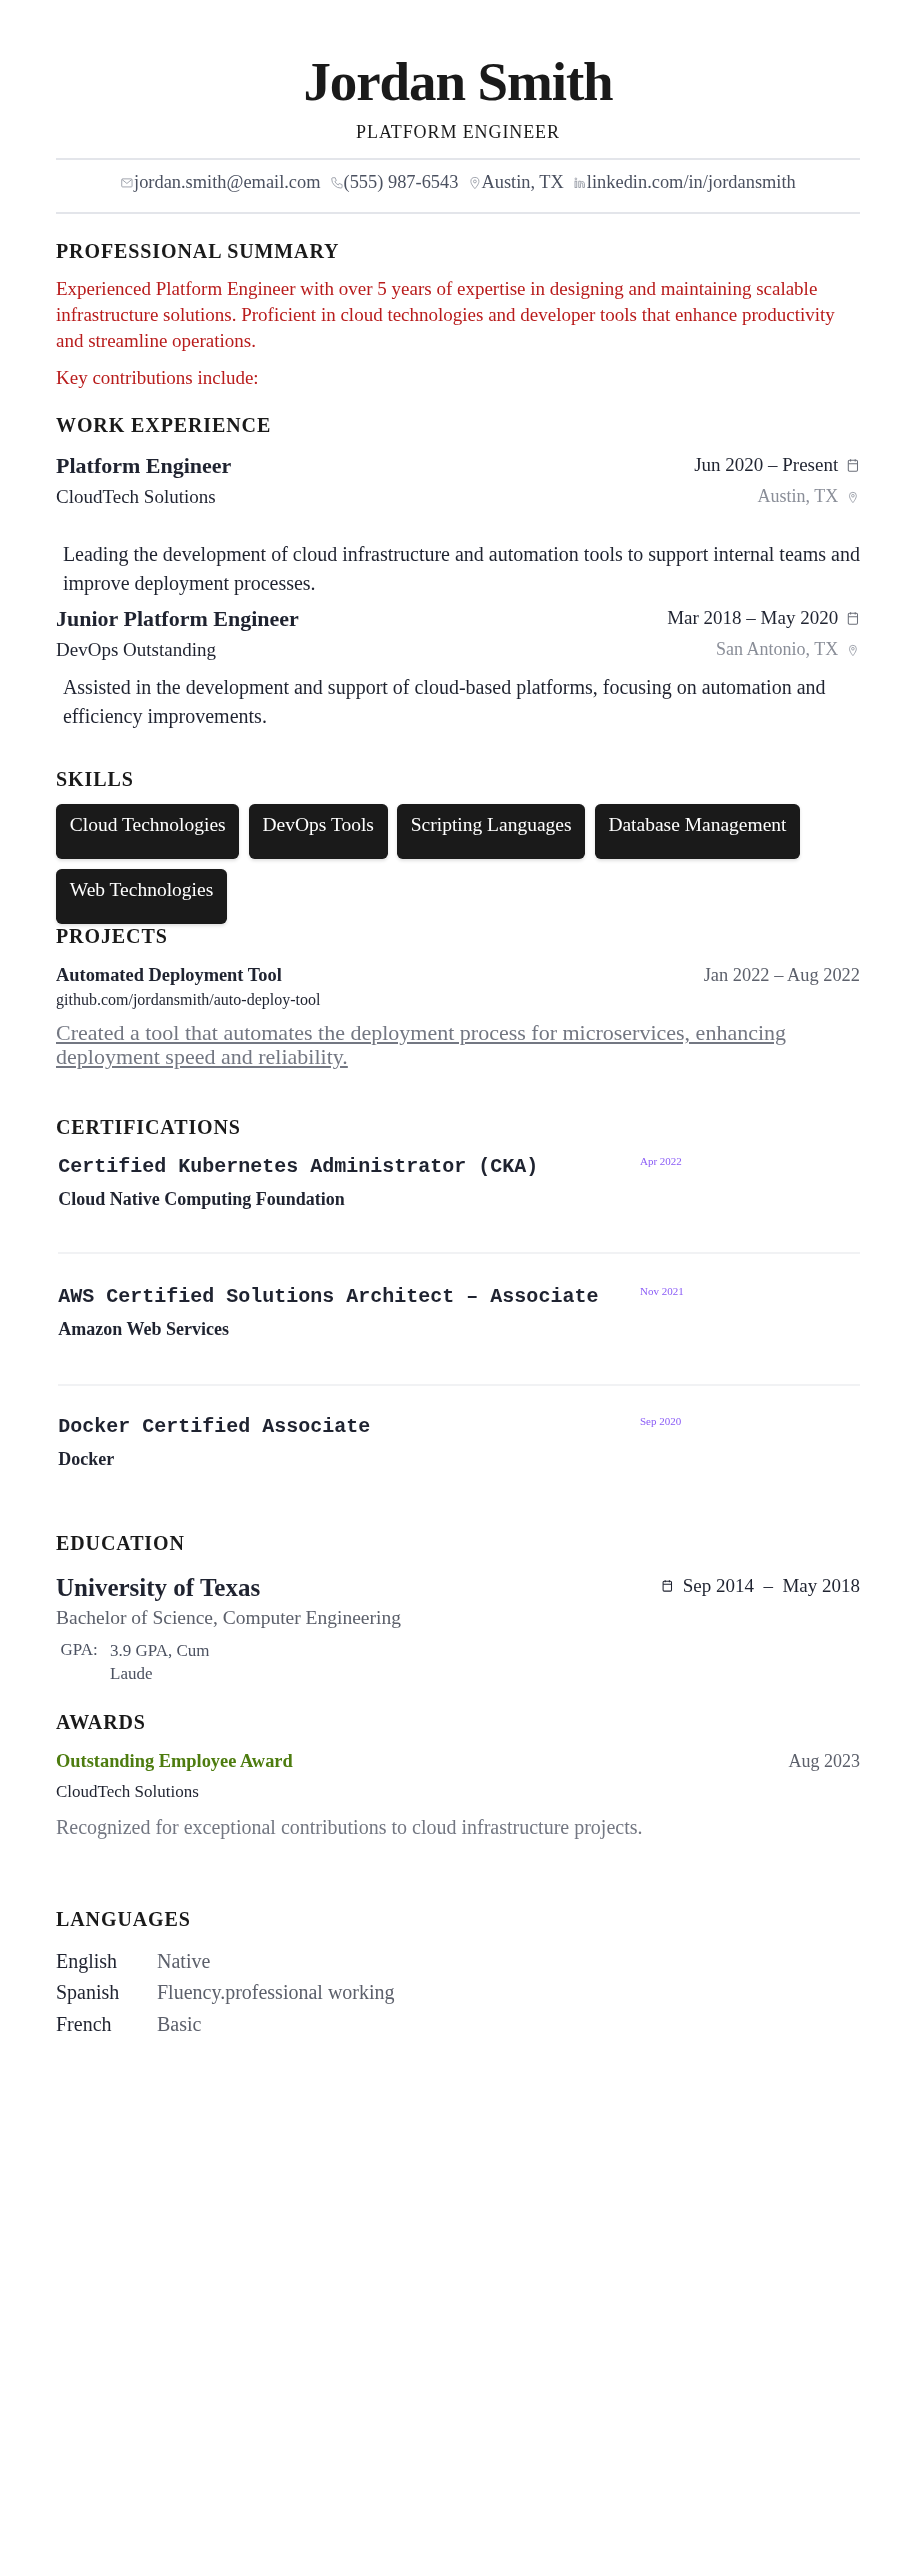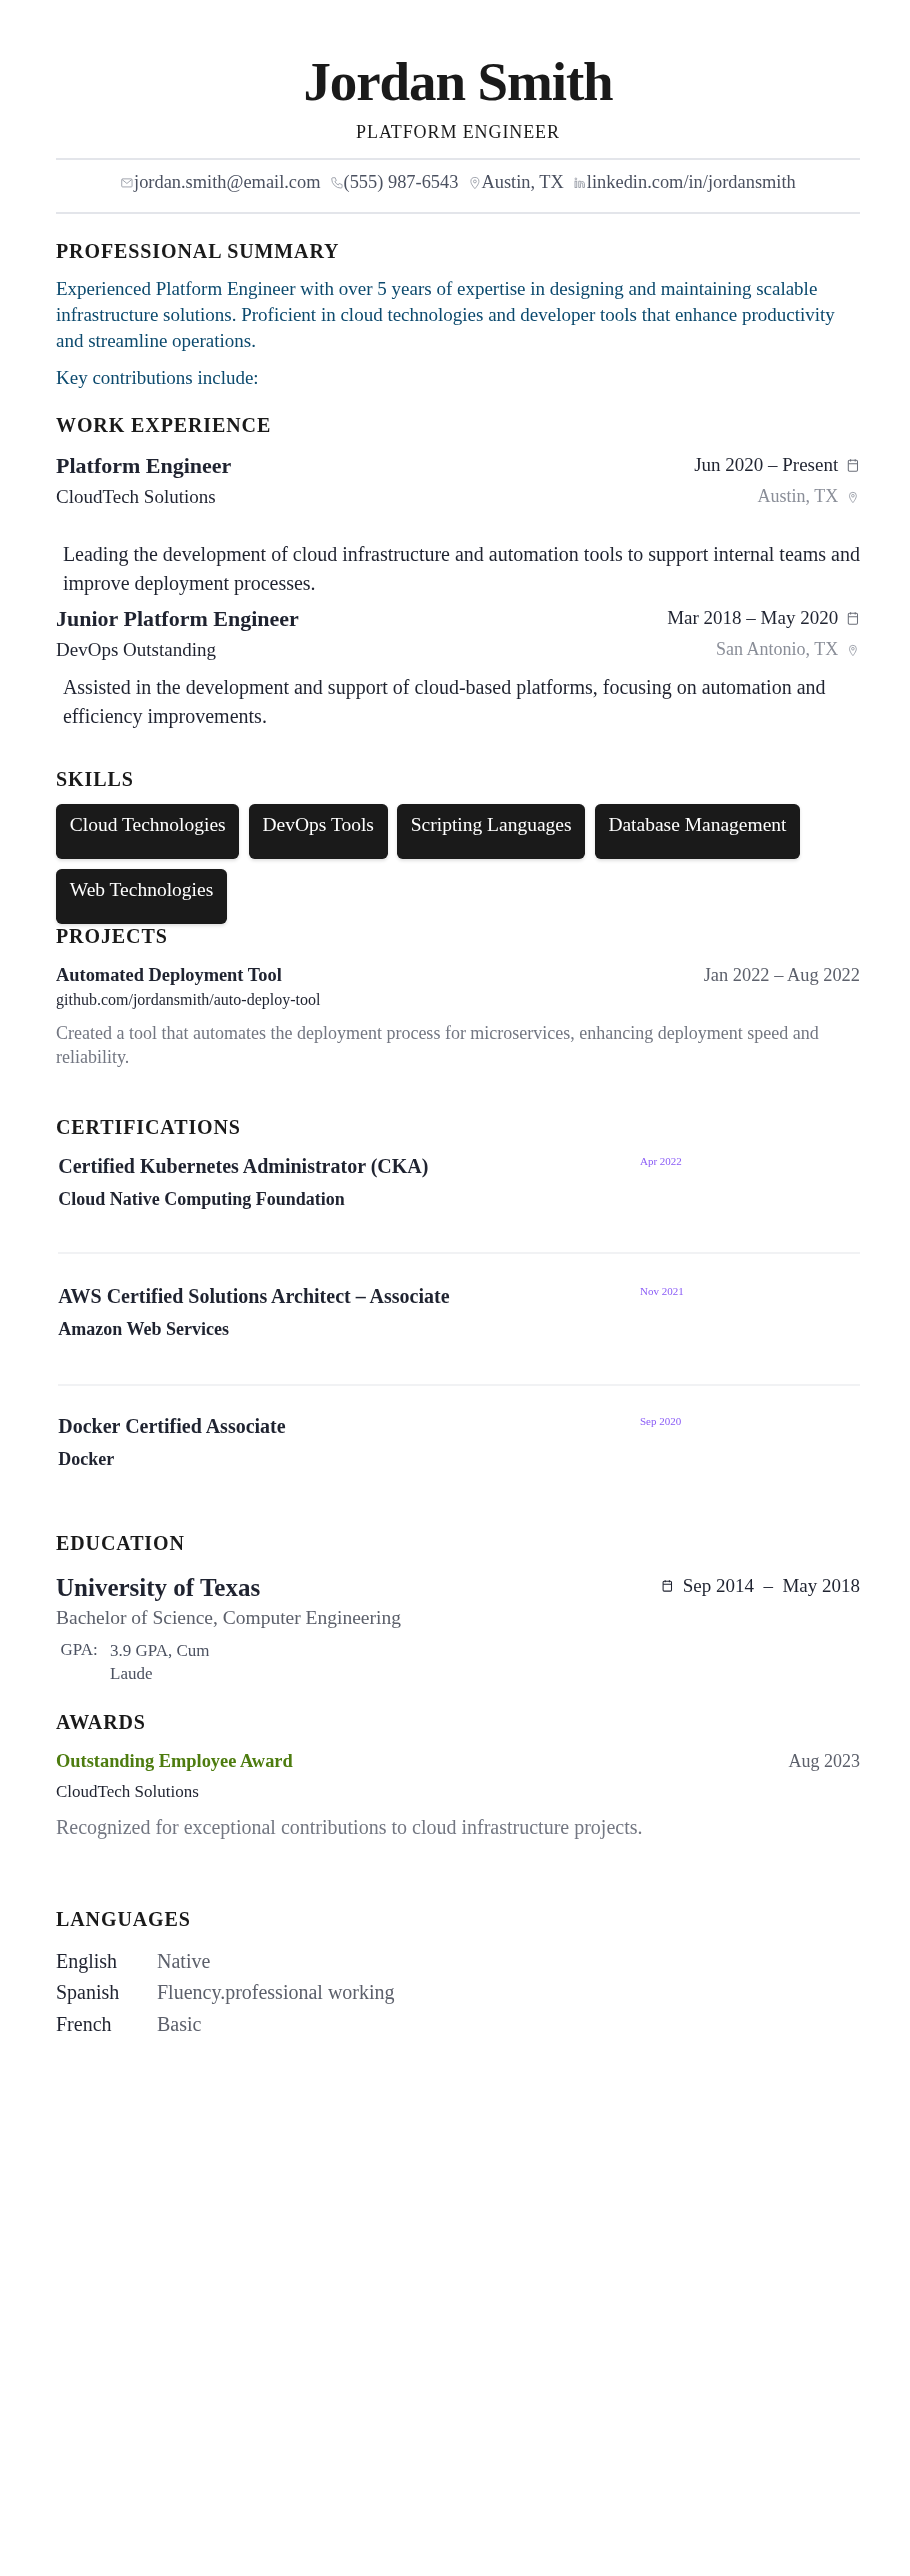--- a/index.html
+++ b/index.html
@@ -11,39 +11,39 @@
           color:#1a1a1a; letter-spacing:-1.1px; line-height:69px; font-family:"Liberation Serif", serif; }
   .role { left:0; width:804px; top:122px; text-align:center; font-size:18px; color:#1a1a1a;
           letter-spacing:0.9px; font-family:"Liberation Serif", serif; }
   .hr { position:absolute; left:0; width:804px; height:1.7px; background:#e3e5ea; }
   .contacts { left:0; width:804px; top:172px; display:flex; justify-content:center; align-items:center;
               gap:9.2px; font-size:18.4px; color:#4b5160; font-family:"Liberation Serif", serif; }
   .contact { display:flex; align-items:center; gap:0; }
   .ic { display:inline-block; width:13.8px; height:13.8px; }
   .sec { left:0; font-size:20px; font-weight:bold; letter-spacing:0.9px; color:#1a1a1a;
          font-family:"Liberation Serif", serif; }
-  .body-text { left:0; width:804px; font-size:19px; line-height:26px; color:#0c4a6e; white-space:normal;
+  .body-text { left:0; width:804px; font-size:19px; line-height:26px; color:#b91c1c; white-space:normal;
                font-family:"Liberation Serif", serif; }
   .job-title { left:0; font-size:22px; font-weight:bold; color:#1f2330; font-family:"Liberation Serif", serif; }
   .company { left:0; font-size:19px; color:#1f2330; font-family:"Liberation Serif", serif; }
   .right { right:0; display:flex; align-items:center; gap:8px; font-family:"Liberation Serif", serif; }
   .date { font-size:19px; color:#1f2330; }
   .loc { font-size:18px; color:#8a8e98; }
   .desc { left:6.9px; width:797px; font-size:20px; line-height:29px; color:#1f2330; white-space:normal;
           font-family:"Liberation Serif", serif; }
   .tags { left:0; top:804px; width:804px; display:flex; flex-wrap:wrap; gap:10.3px 9.2px; }
   .tag { background:#1a1a1a; color:#fff; font-size:19.5px; height:55px; line-height:41px;
          padding:0 13.8px; border-radius:5.7px; font-family:"Liberation Serif", serif;
          box-shadow:0 1.7px 3.4px rgba(0,0,0,0.12); }
   .proj-title { left:0; font-size:18.4px; font-weight:bold; color:#1f2330; font-family:"Liberation Serif", serif; }
   .proj-date { right:0; font-size:18.4px; color:#5c606b; font-family:"Liberation Serif", serif; }
   .proj-link { left:0; font-size:16px; color:#1f2330; font-family:"Liberation Serif", serif; }
-  .proj-desc { left:0; width:804px; font-size:18px; line-height:24px; color:#737782; white-space:normal;
-               font-family:"Liberation Serif", serif; }
-  .cert-title { left:2.3px; font-size:20px; font-weight:bold; color:#1f2330; font-family:Liberation Serif, serif; }
+  .proj-desc { left:0; width:804px; font-size:22px; line-height:24px; color:#737782; white-space:normal;
+               font-family:"Liberation Serif", serif;text-decoration:underline; }
+  .cert-title { left:2.3px; font-size:20px; font-weight:bold; color:#1f2330; font-family:Liberation Mono, monospace; }
   .cert-org { left:2.3px; font-size:18px; font-weight:bold; color:#1f2330; font-family:"Liberation Serif", serif; }
   .cert-date { left:584px; font-size:11px; color:#8b5cf6; font-family:"Liberation Serif", serif; }
   .cert-div { position:absolute; left:2.3px; width:802px; height:1.7px; background:#f1f2f4; }
   .edu-school { left:0; font-size:25px; font-weight:bold; color:#1f2330; font-family:"Liberation Serif", serif; }
   .edu-degree { left:0; font-size:19.5px; color:#5c606b; font-family:"Liberation Serif", serif; }
   .gpa-label { left:4.6px; font-size:17px; color:#4b5160; font-family:"Liberation Serif", serif; }
   .gpa-val { left:54px; width:120px; font-size:17px; line-height:23px; color:#4b5160; white-space:normal;
              font-family:"Liberation Serif", serif; }
   .award-title { left:0; font-size:18.4px; font-weight:bold; color:#4d7c0f; font-family:"Liberation Serif", serif; }
   .award-org { left:0; font-size:17px; color:#1f2330; font-family:"Liberation Serif", serif; }

